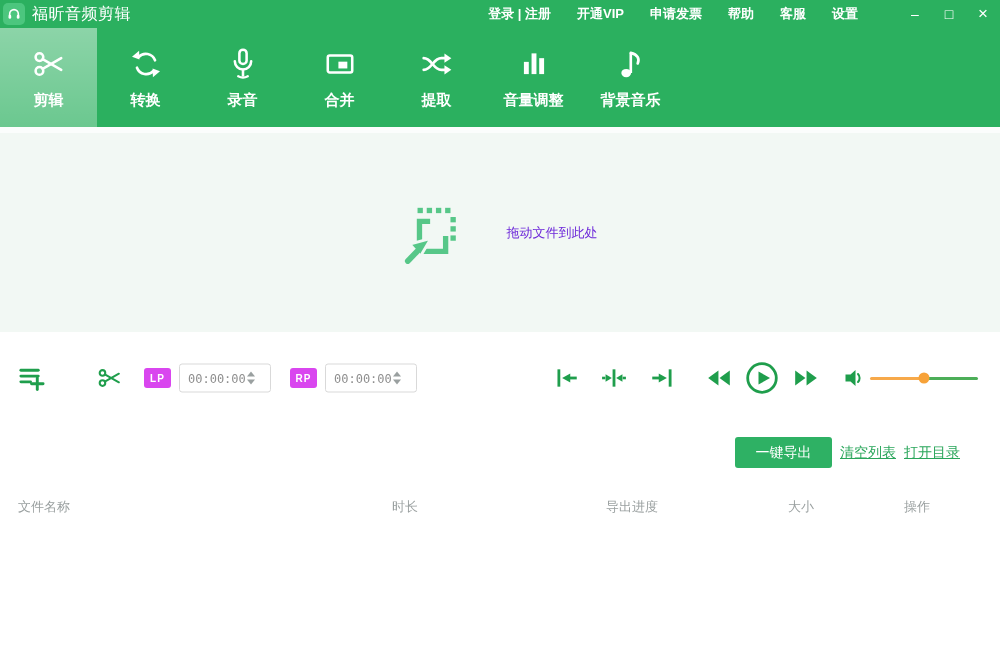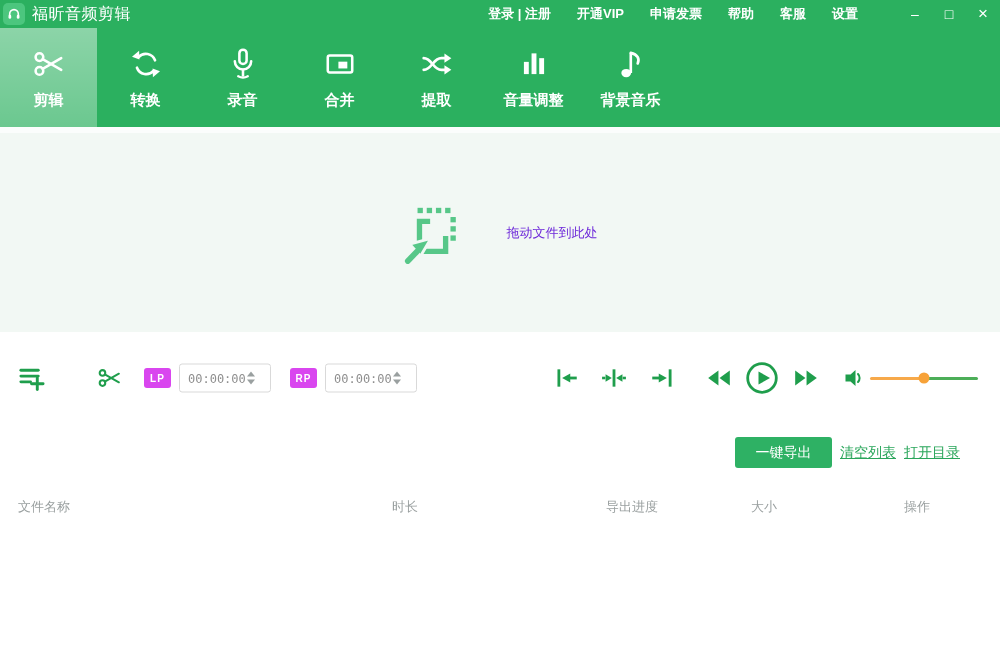--- a/index.html
+++ b/index.html
@@ -304,17 +304,17 @@
   <div class="exportrow">
     <button class="btn-export">一键导出</button>
     <a class="lnk">清空列表</a>
     <a class="lnk">打开目录</a>
   </div>
 
   <div class="thead">
     <span class="th" style="left:18px">文件名称</span>
     <span class="th c" style="left:391px">时长</span>
     <span class="th c" style="left:618px">导出进度</span>
-    <span class="th c" style="left:750px">大小</span>
+    <span class="th c" style="left:787px">大小</span>
     <span class="th c" style="left:903px">操作</span>
   </div>
 
 </div>
 
 </body></html>

